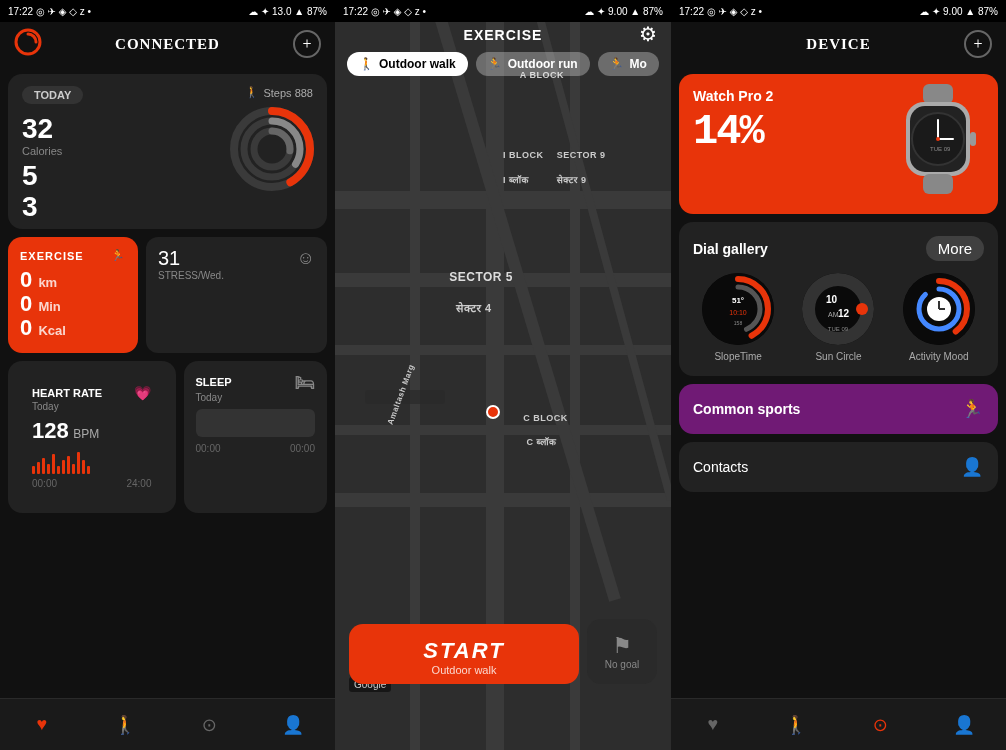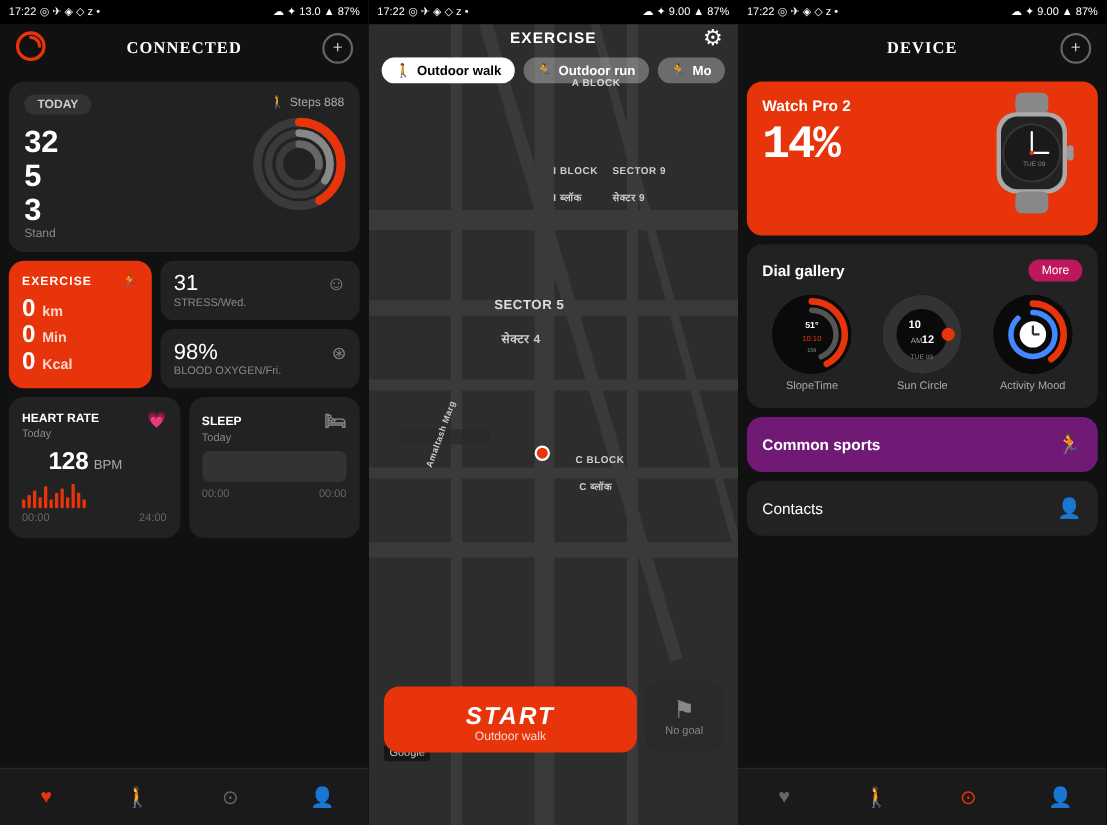--- a/index.html
+++ b/index.html
@@ -202,41 +202,40 @@
 
     
     .row-3 {
       display: flex;
       gap: 8px;
       flex-shrink: 0;
     }
     .heart-card {
       background: #222;
       border-radius: 14px;
-      padding: 12px;
+      padding: 24px;
       flex: 1;
     }
     .heart-title {
       font-size: 11px;
       font-weight: 600;
       color: #fff;
       display: flex;
       align-items: center;
       justify-content: space-between;
     }
     .heart-sub {
       font-size: 10px;
       color: #888;
       margin-bottom: 6px;
     }
     .heart-bpm {
       font-size: 22px;
       font-weight: 700;
       color: #fff;
-      margin-left: 24px;
     }
     .heart-bpm-unit {
       font-size: 12px;
       color: #aaa;
     }
     .heart-time {
       font-size: 10px;
       color: #666;
       display: flex;
       justify-content: space-between;
@@ -476,24 +475,24 @@
       align-items: center;
       justify-content: space-between;
       margin-bottom: 12px;
     }
     .dial-title {
       font-size: 14px;
       font-weight: 600;
       color: #fff;
     }
     .more-btn {
-      background: #be185d;
+      background: #404040;
       border-radius: 14px;
       padding: 4px 12px;
-      font-size: 11px;
+      font-size: 15px;
       color: #fff;
       cursor: pointer;
     }
     .dial-items {
       display: flex;
       gap: 10px;
     }
     .dial-item {
       flex: 1;
       display: flex;
@@ -613,23 +612,23 @@
     <div class="today-card">
       <div style="display:flex; align-items:center; gap:8px;">
         <span class="today-badge">TODAY</span>
       </div>
       <div class="today-steps">
         <span>🚶</span>
         <span>Steps 888</span>
       </div>
       <div class="today-stats">
         <div class="stat-value">32</div>
+        <div class="stat-label">Calories</div>
         <div class="stat-value">5</div>
         <div class="stat-value">3</div>
-        <div class="stat-label">Stand</div>
       </div>
 
       <div class="ring-container">
         <svg class="ring-svg" viewBox="0 0 90 90">
           <circle cx="45" cy="45" r="38" fill="none" stroke="#3a3a3a" stroke-width="8"></circle>
           <circle cx="45" cy="45" r="38" fill="none" stroke="#e8340a" stroke-width="8" stroke-dasharray="100 140" stroke-dashoffset="0" stroke-linecap="round" transform="rotate(-90 45 45)"></circle>
           <circle cx="45" cy="45" r="28" fill="none" stroke="#3a3a3a" stroke-width="7"></circle>
           <circle cx="45" cy="45" r="28" fill="none" stroke="#888" stroke-width="7" stroke-dasharray="60 117" stroke-dashoffset="0" stroke-linecap="round" transform="rotate(-90 45 45)"></circle>
           <circle cx="45" cy="45" r="18" fill="none" stroke="#3a3a3a" stroke-width="7"></circle>
           <circle cx="45" cy="45" r="18" fill="none" stroke="#666" stroke-width="7" stroke-dasharray="30 83" stroke-dashoffset="0" stroke-linecap="round" transform="rotate(-90 45 45)"></circle>
@@ -656,27 +655,20 @@
           <span class="ex-unit">Kcal</span>
         </div>
       </div>
       <div class="right-cards">
         <div class="stress-card">
           <div style="display:flex; align-items:center; justify-content:space-between;">
             <div class="sc-value">31</div>
             <span style="font-size:18px; color:#888;">☺</span>
           </div>
           <div class="sc-label">STRESS/Wed.</div>
-        </div>
-        <div class="blood-card">
-          <div style="display:flex; align-items:center; justify-content:space-between;">
-            <div class="sc-value">98%</div>
-            <span style="font-size:16px; color:#888;">⊛</span>
-          </div>
-          <div class="sc-label">BLOOD OXYGEN/Fri.</div>
         </div>
       </div>
     </div>
 
     <div class="row-3">
       <div class="heart-card">
         <div class="heart-title">
           <span>HEART RATE</span>
           <span style="color:#e8340a; font-size:14px;">💗</span>
         </div>

